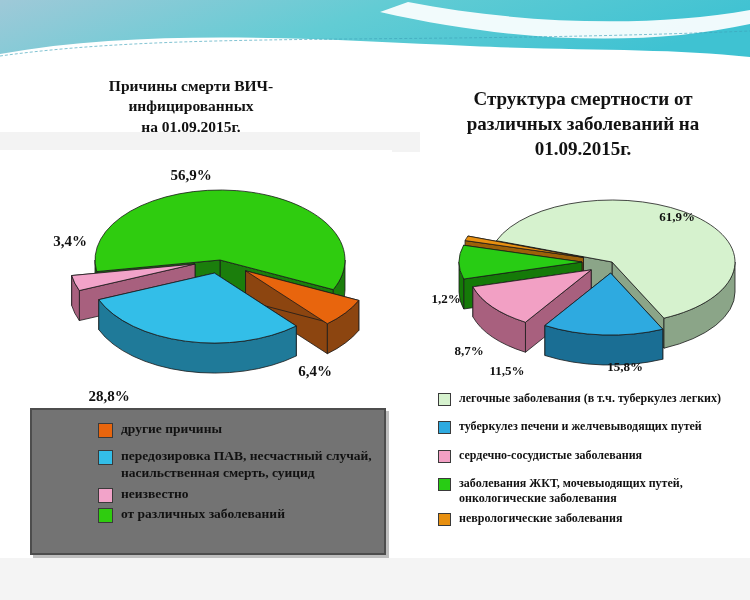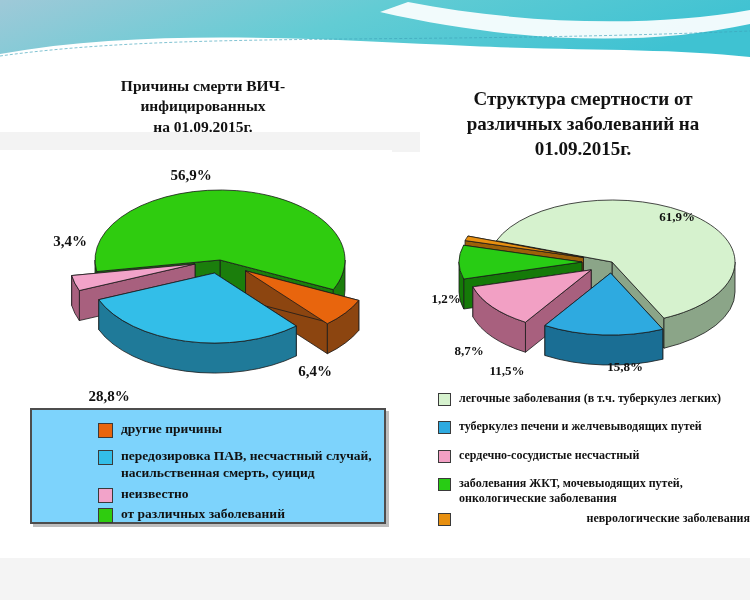--- a/index.html
+++ b/index.html
@@ -6,38 +6,38 @@
   body{font-family:"Liberation Serif", serif; background:#e9e9e9;}
   #slide{position:relative;width:750px;height:600px;background:#ffffff;overflow:hidden;}
   #banner{position:absolute;left:0;top:0;width:750px;height:68px;}
   .gray-strip{position:absolute;background:#f3f3f3;}
   #strip-mid{left:0;top:132px;width:420px;height:20px;}
   #strip-bottom{left:0;top:558px;width:750px;height:42px;background:#f4f4f4;}
   .chart-panel{position:absolute;background:#ffffff;}
   #left-panel{left:0;top:150px;width:392px;height:254px;}
   #right-panel{left:420px;top:150px;width:330px;height:245px;}
   .chart-title{position:absolute;font-weight:bold;color:#121212;text-align:center;white-space:pre-line;}
-  #left-title{left:88px;top:76px;width:230px;font-size:15.5px;line-height:1.32;}
+  #left-title{left:76px;top:76px;width:230px;font-size:15.5px;line-height:1.32;}
   #right-title{left:452px;top:86px;width:262px;font-size:19px;line-height:1.32;}
   #pies{position:absolute;left:0;top:0;width:750px;height:600px;pointer-events:none;}
-  #left-legend-box{position:absolute;left:30px;top:408px;width:356px;height:116px;background:#7dd3fc;
+  #left-legend-box{position:absolute;left:30px;top:408px;width:356px;height:147px;background:#737373;
      border:2px solid #4d4d4d;box-shadow:3px 3px 0 rgba(110,110,110,.45);box-sizing:border-box;
      padding:11px 8px 0 26px;}
   #right-legend{position:absolute;left:398px;top:391px;width:352px;}
   .lrow{display:flex;gap:8px;align-items:flex-start;padding-left:40px;}
   .swatch{flex:0 0 auto;border:1px solid #3a3a3a;margin-top:2px;}
   #left-legend-box .swatch{width:13px;height:13px;}
   #right-legend .swatch{width:11px;height:11px;}
   #left-legend-box .ltext{font-weight:bold;font-size:13.5px;line-height:1.25;color:#111;}
   #right-legend .ltext{font-weight:bold;font-size:12px;line-height:1.28;color:#111;}
   #left-legend-box .lrow{margin-bottom:10px;}
   #left-legend-box .lrow.tall{margin-bottom:4px;}
   #left-legend-box .lrow.after-tall{margin-bottom:3px;}
   #right-legend .lrow{margin-bottom:13px;}
-  #right-legend .lrow.tight{margin-top:-9px;margin-bottom:0;justify-content:space-between;}
+  #right-legend .lrow.tight{margin-top:-9px;margin-bottom:0;}
 </style>
 </head>
 <body>
 
 <div id="slide">
 
   <svg id="banner" viewBox="0 0 750 68" preserveAspectRatio="none">
     <defs>
       <linearGradient id="tealGrad" x1="0" y1="0" x2="1" y2="0.25">
         <stop offset="0" stop-color="#9fc9d8"></stop>
@@ -134,21 +134,21 @@
     <div class="lrow">
       <span class="swatch" style="background: rgb(214, 242, 206);"></span>
       <span class="ltext">легочные заболевания (в т.ч. туберкулез легких)</span>
     </div>
     <div class="lrow">
       <span class="swatch" style="background: rgb(46, 170, 224);"></span>
       <span class="ltext">туберкулез печени и желчевыводящих путей</span>
     </div>
     <div class="lrow">
       <span class="swatch" style="background: rgb(242, 160, 196);"></span>
-      <span class="ltext">сердечно-сосудистые несчастный</span>
+      <span class="ltext">сердечно-сосудистые заболевания</span>
     </div>
     <div class="lrow">
       <span class="swatch" style="background: rgb(40, 204, 20);"></span>
       <span class="ltext">заболевания ЖКТ, мочевыодящих путей, онкологические заболевания</span>
     </div>
     <div class="lrow tight">
       <span class="swatch" style="background: rgb(232, 144, 16);"></span>
       <span class="ltext">неврологические заболевания</span>
     </div>
   </div>

